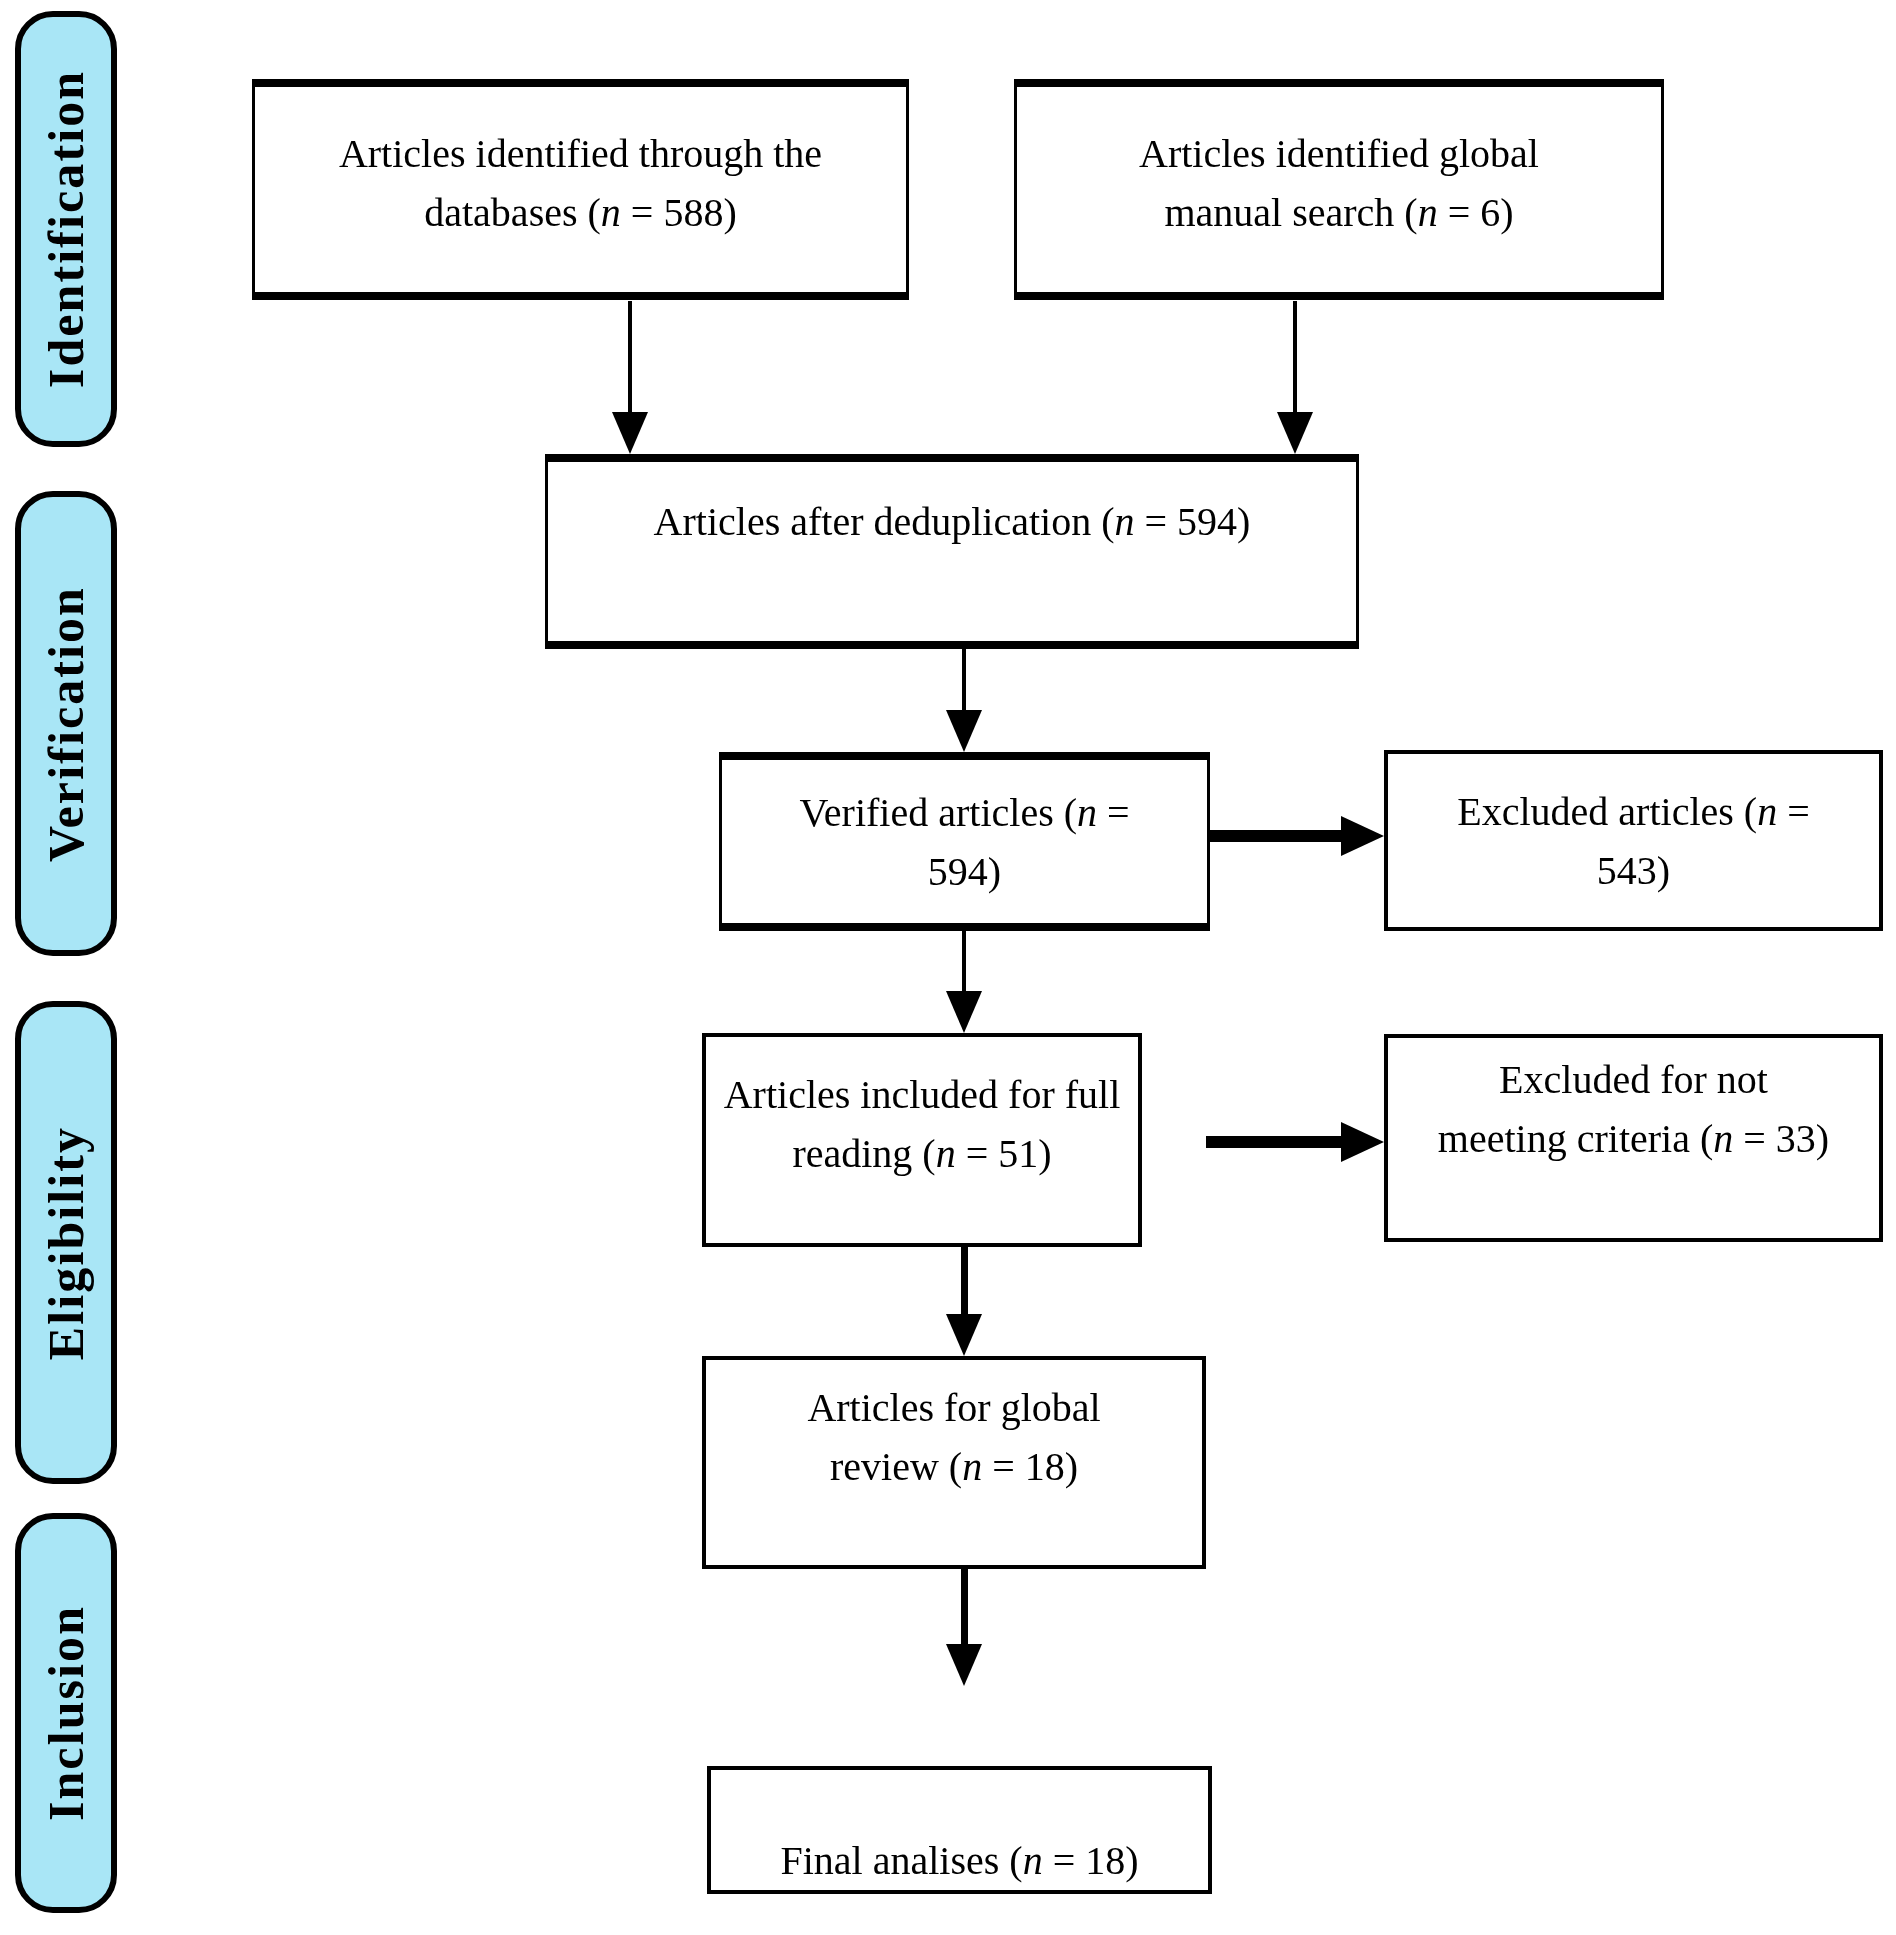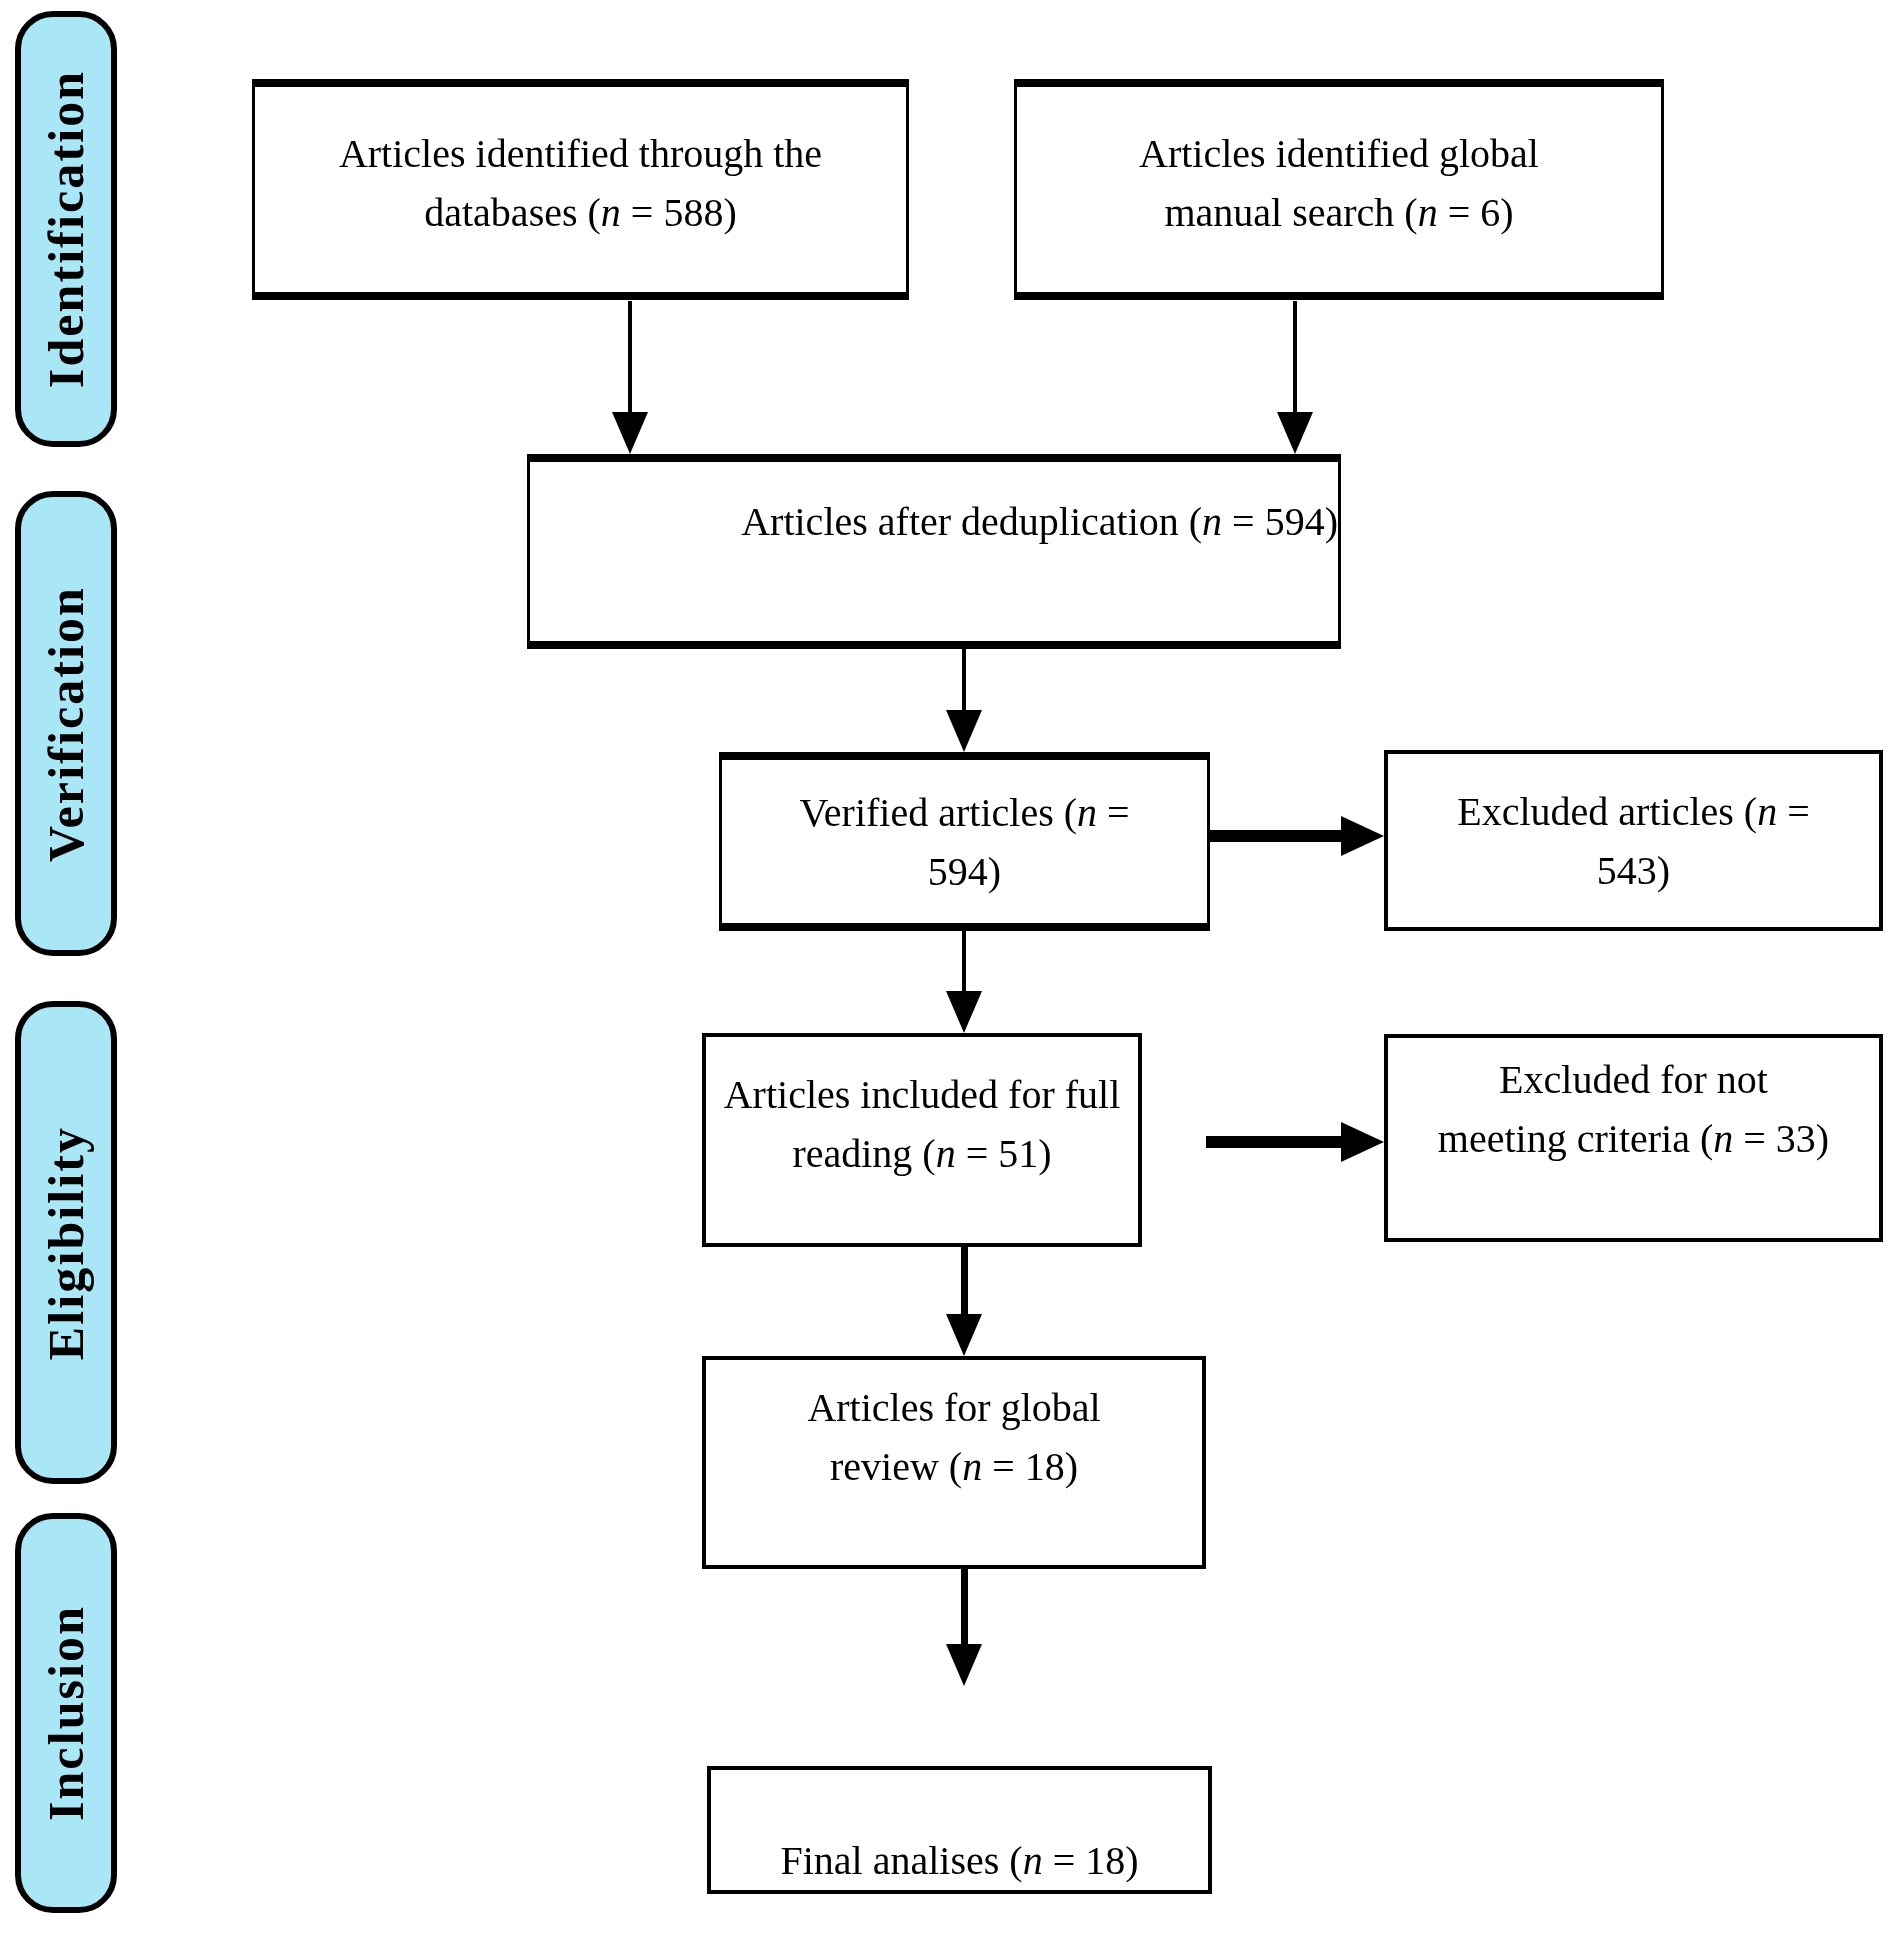--- a/index.html
+++ b/index.html
@@ -71,21 +71,21 @@
 <div class="fbox hthick" style="left:252px;  top:79px;  width:657px; height:221px; padding-bottom:13.6px;">
     <div class="tline">Articles identified through the</div>
     <div class="tline">databases (<i>n</i> = 588)</div>
   </div>
 
 <div class="fbox hthick" style="left:1014px; top:79px;  width:650px; height:221px; padding-bottom:13.6px;">
     <div class="tline">Articles identified global</div>
     <div class="tline">manual search (<i>n</i> = 6)</div>
   </div>
 
-<div class="fbox hthick" style="left:527px; top:454px;  width:814px; height:195px; padding-bottom:61px;align-items:flex-end;">
+<div class="fbox hthick" style="left:545px; top:454px;  width:814px; height:195px; padding-bottom:61px;">
     <div class="tline">Articles after deduplication (<i>n</i> = 594)</div>
   </div>
 
 <div class="fbox hthick" style="left:719px; top:752px; width:491px;  height:179px;">
     <div class="tline">Verified articles (<i>n</i> =</div>
     <div class="tline">594)</div>
   </div>
 
 <div class="fbox" style="left:1384px; top:750px; width:499px;  height:181px;">
     <div class="tline">Excluded articles (<i>n</i> =</div>

